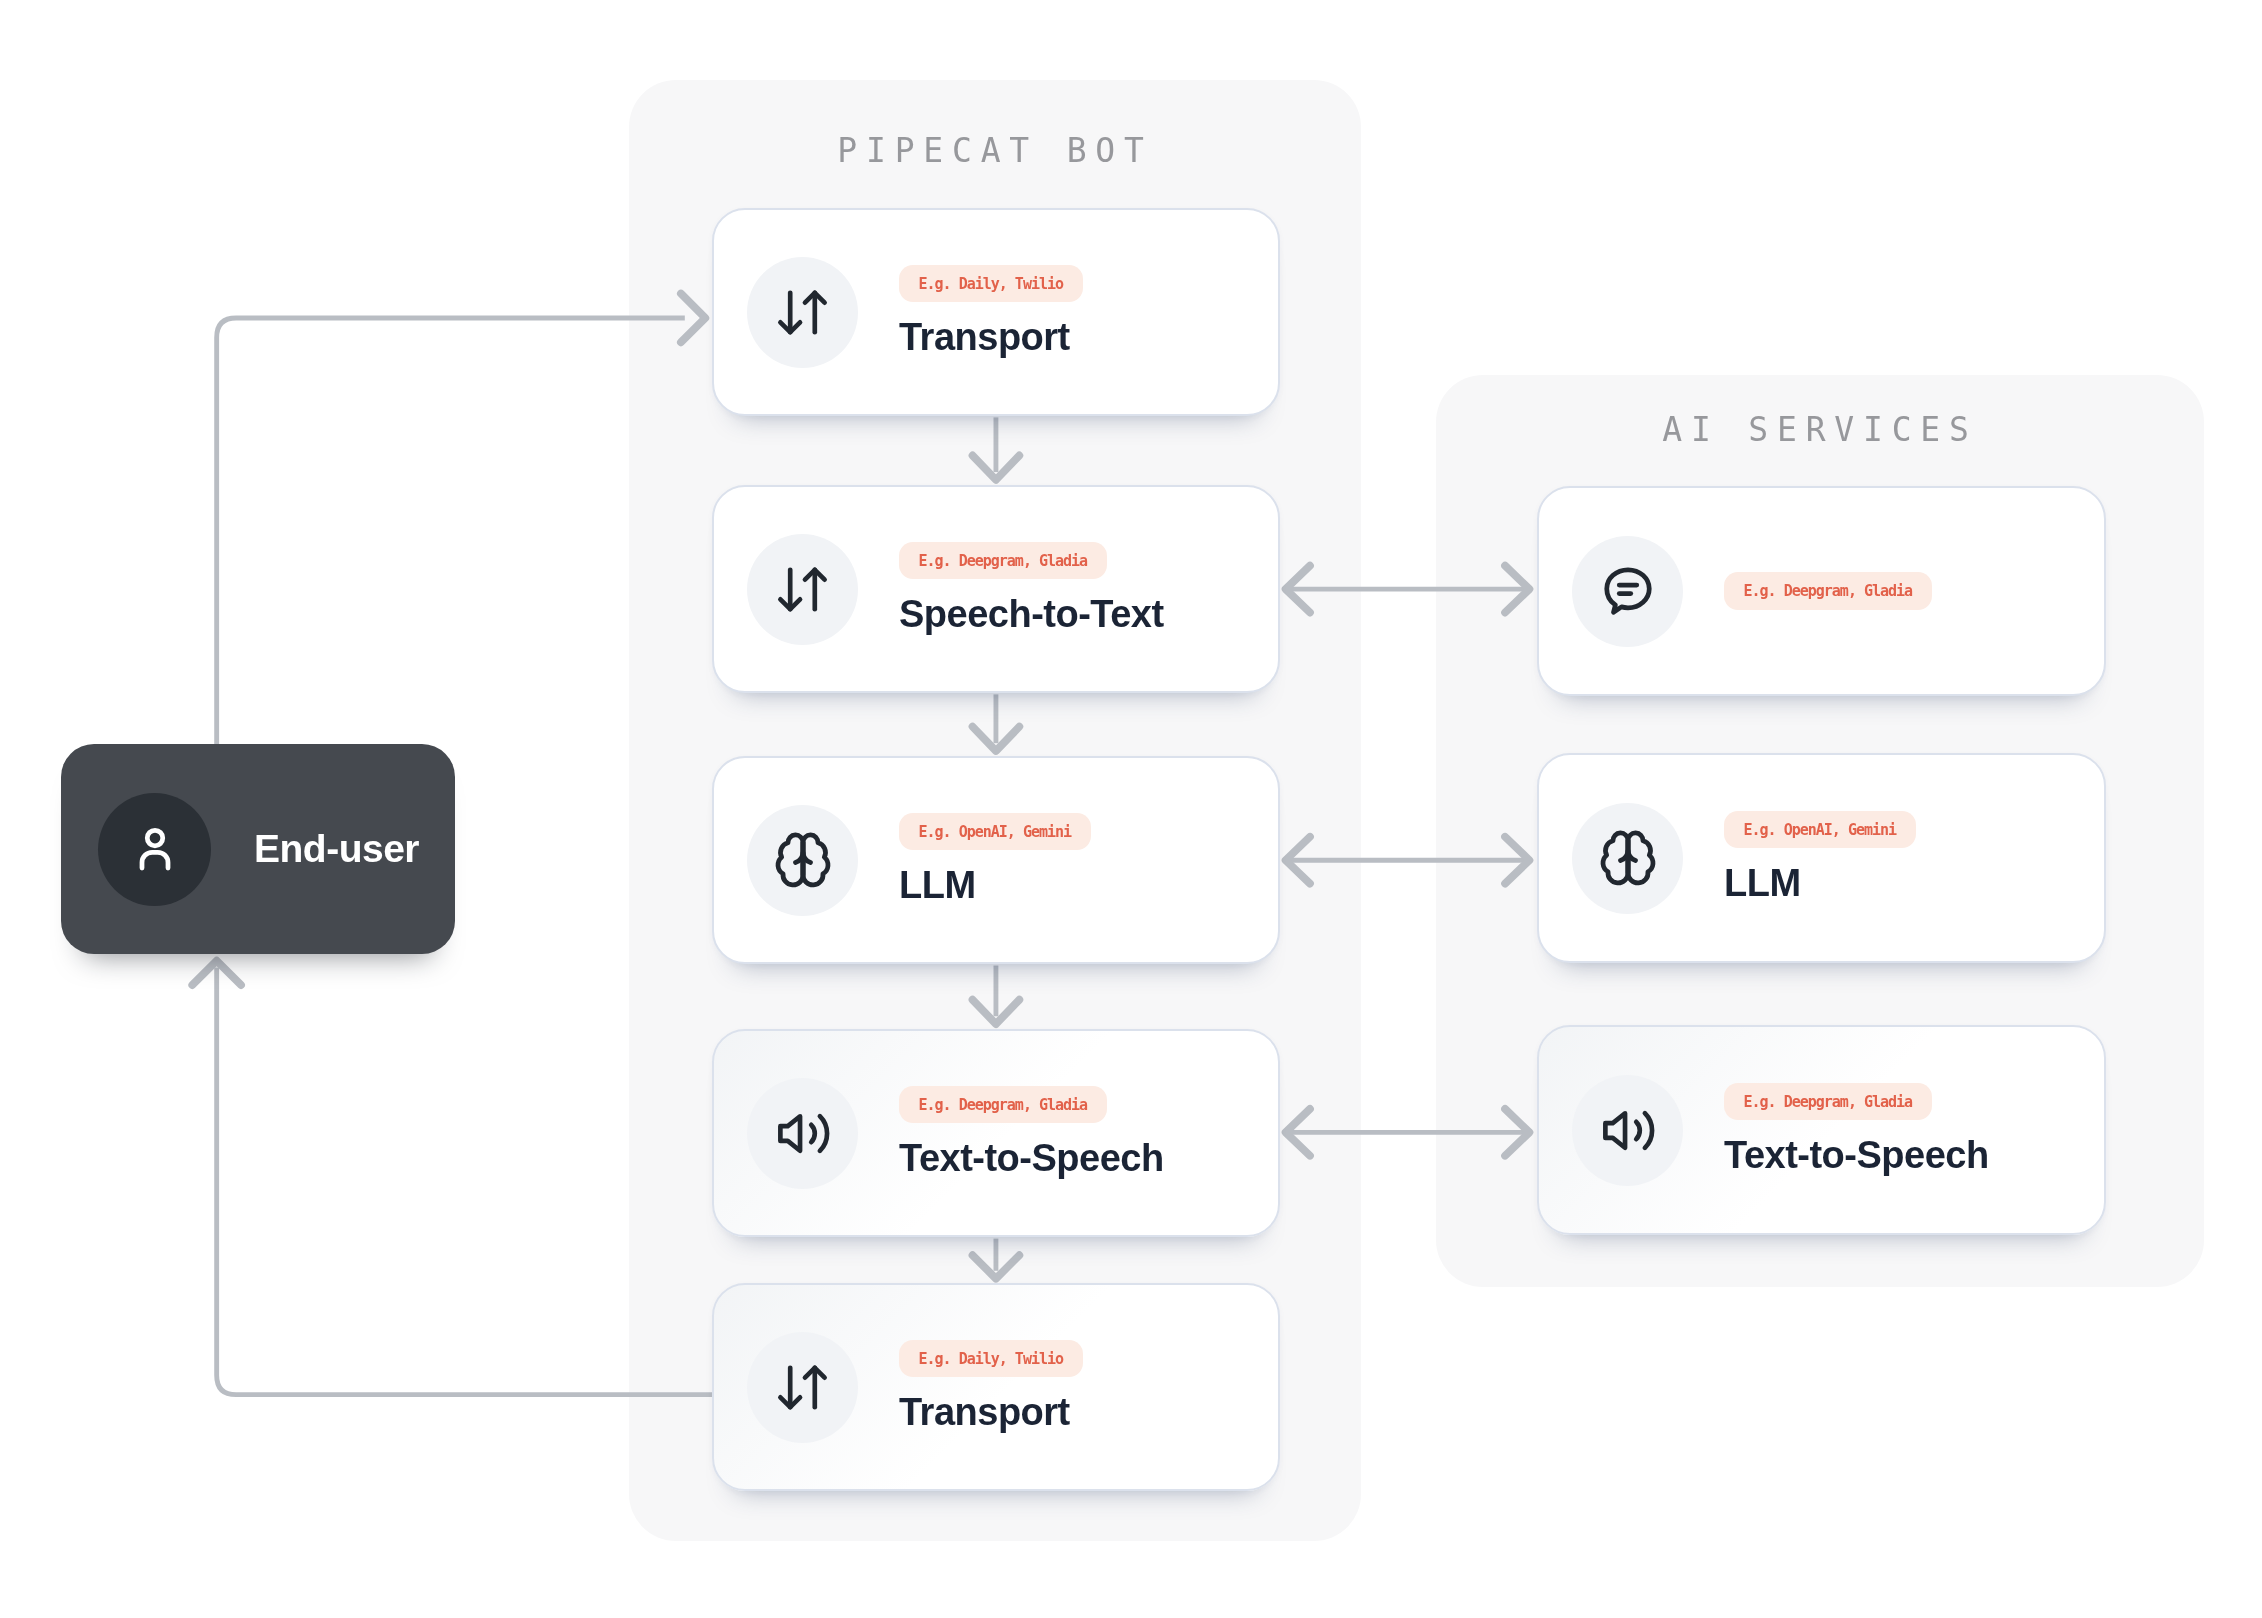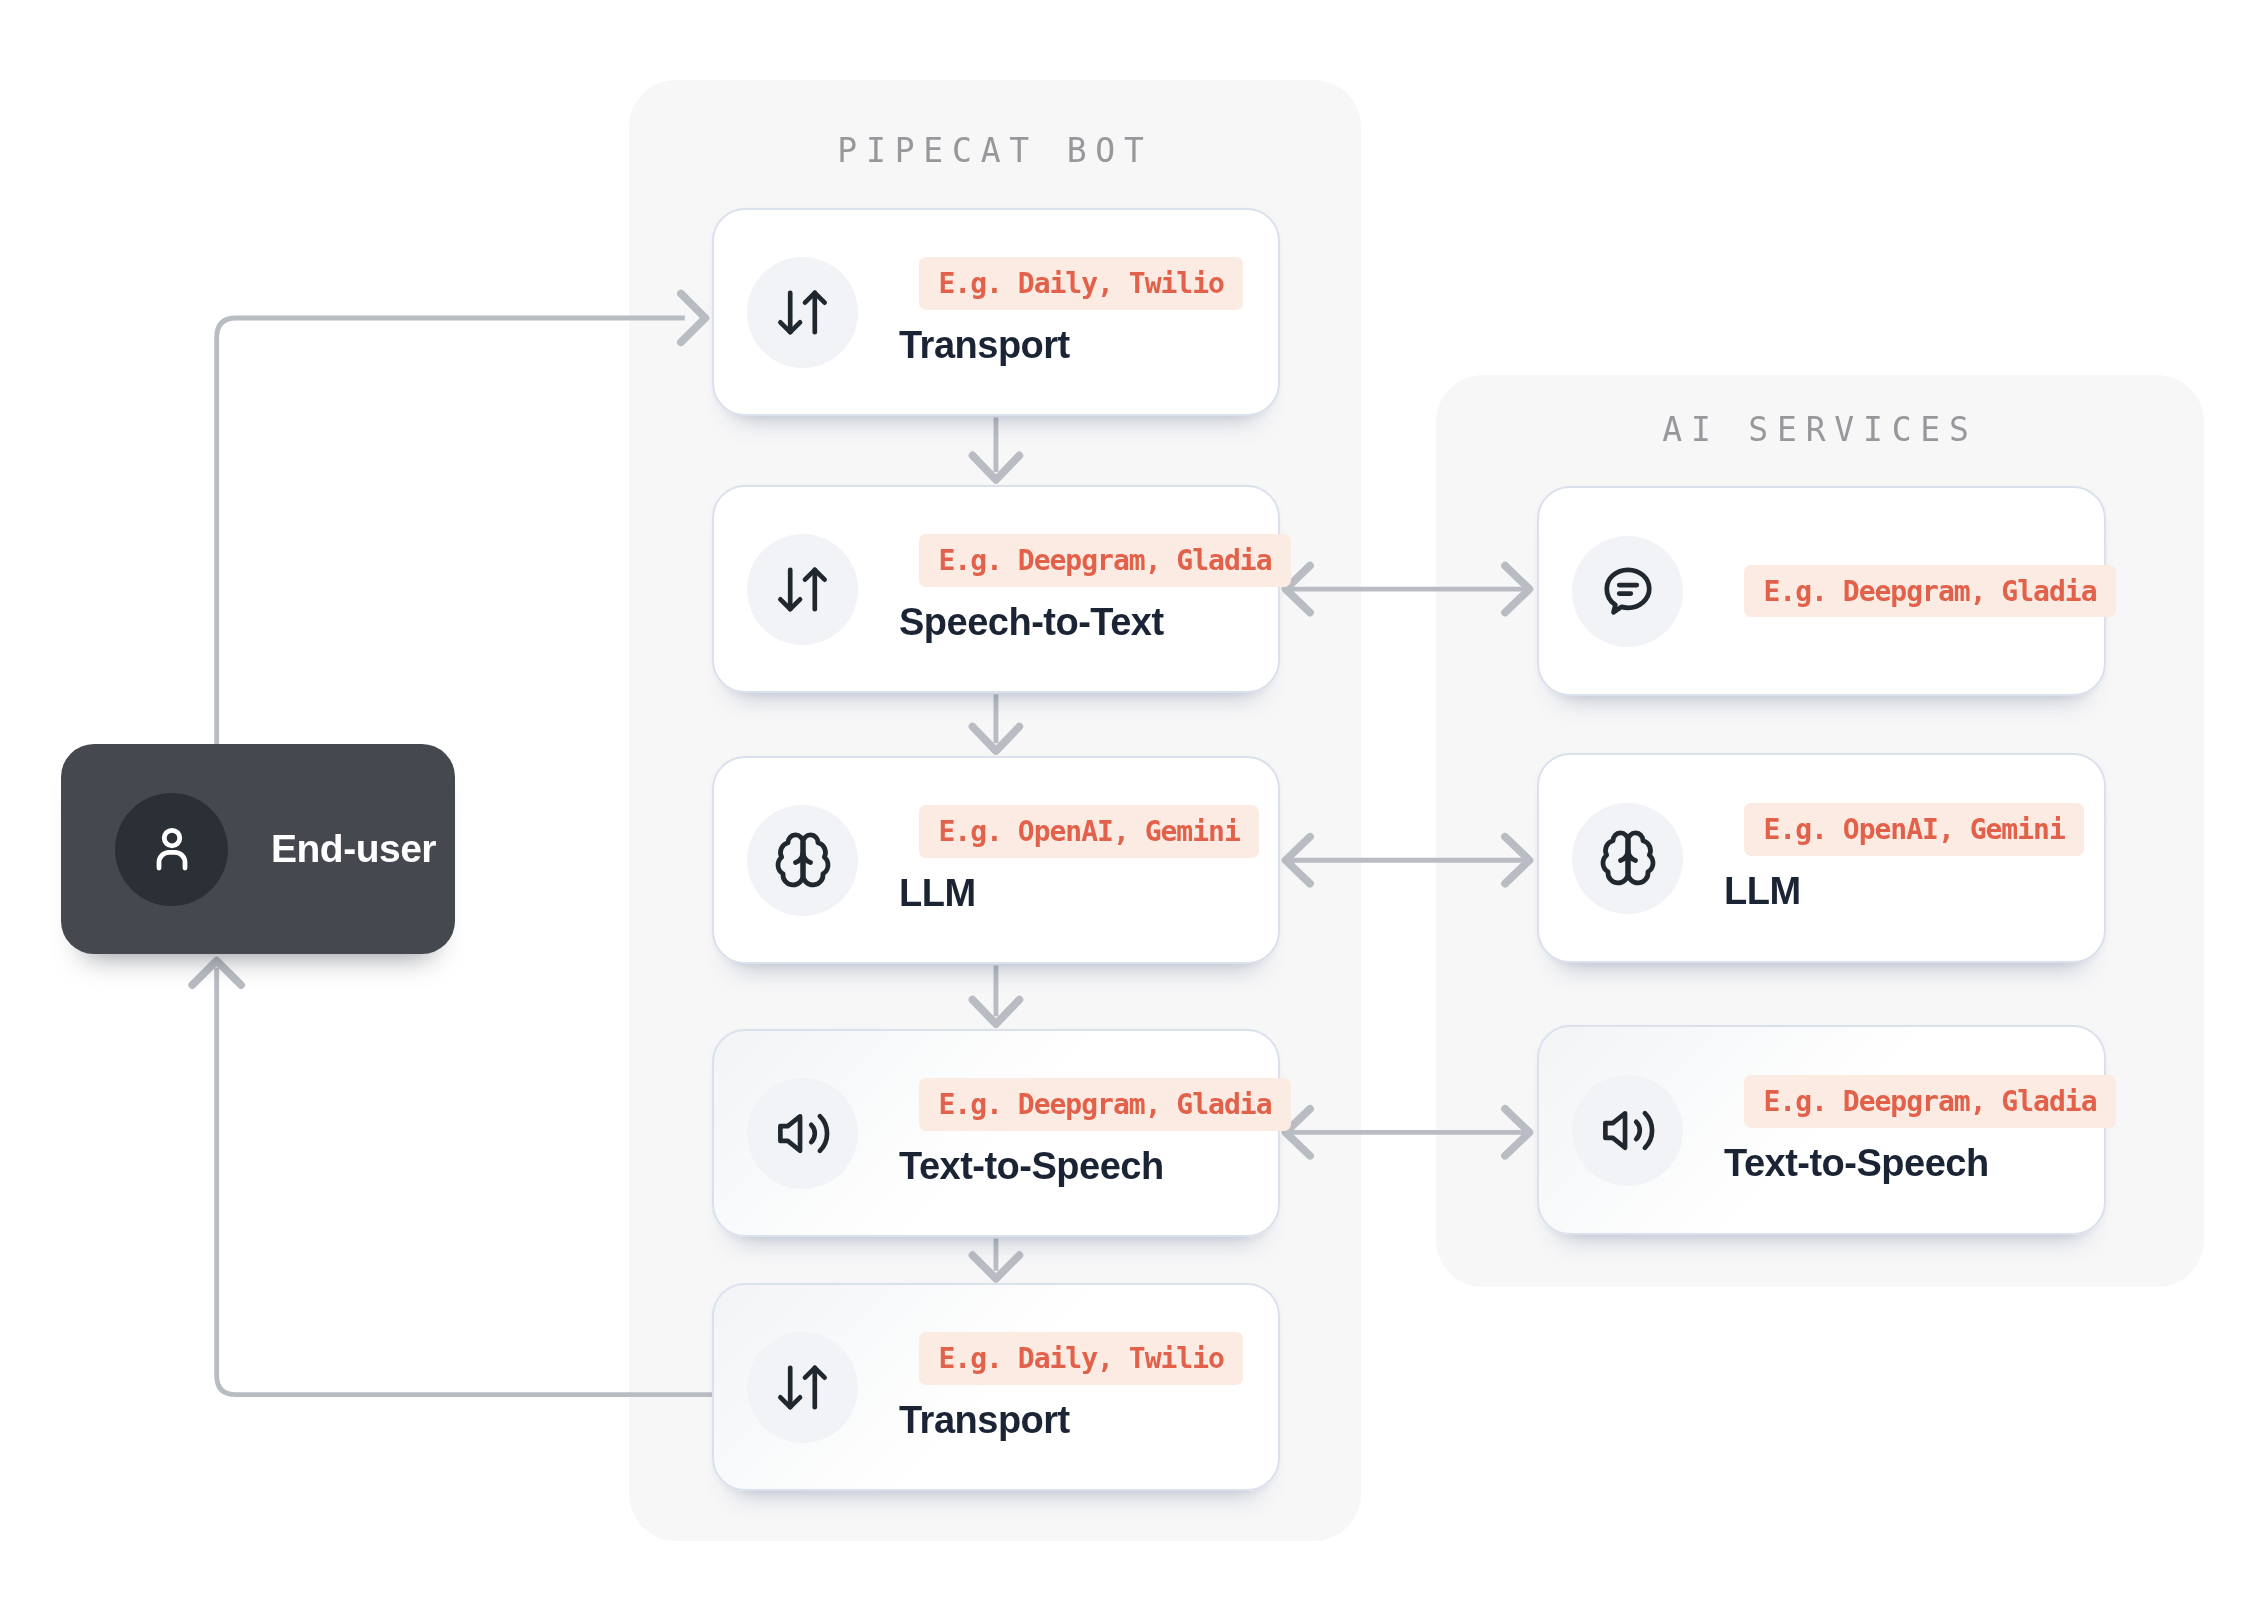--- a/index.html
+++ b/index.html
@@ -51,35 +51,35 @@
   .card.tinted{background:linear-gradient(135deg,#f2f4f6 0%,#ffffff 52%);}
   .icon-circle{
     width:111px;height:111px;border-radius:50%;
     background:var(--circle);
     display:flex;align-items:center;justify-content:center;
     flex:0 0 auto;color:var(--icon);
   }
   .card-text{display:flex;flex-direction:column;align-items:flex-start;gap:13.7px;}
   .badge{
     font-family:"DejaVu Sans Mono", monospace;
-    font-weight:bold;font-size:28px;letter-spacing:-1px;
+    font-weight:bold;font-size:15px;letter-spacing:-1px;
     color:var(--badge-text);background:var(--badge-bg);
-    padding:9.8px 19.5px;border-radius:7px;white-space:nowrap;margin-left:20px;
+    padding:9.8px 19.5px;border-radius:14px;white-space:nowrap;
   }
   .card-title{
     font-size:38px;font-weight:700;color:var(--title);
     letter-spacing:-0.5px;white-space:nowrap;
   }
 
   .enduser{
     position:absolute;z-index:2;
     background:var(--enduser-bg);
     border-radius:33px;
     display:flex;align-items:center;
-    padding-left:54px;gap:43px;
+    padding-left:37px;gap:43px;
     box-shadow:0 23.4px 29px -23.4px rgba(20,25,35,.5);
   }
   .enduser .icon-circle{background:var(--enduser-circle);width:113px;height:113px;color:#ffffff;}
   .enduser-label{font-size:39px;font-weight:600;color:var(--enduser-text);letter-spacing:-0.5px;}
 
   svg.glyph{display:block;}
 </style>
 </head>
 <body>
 

